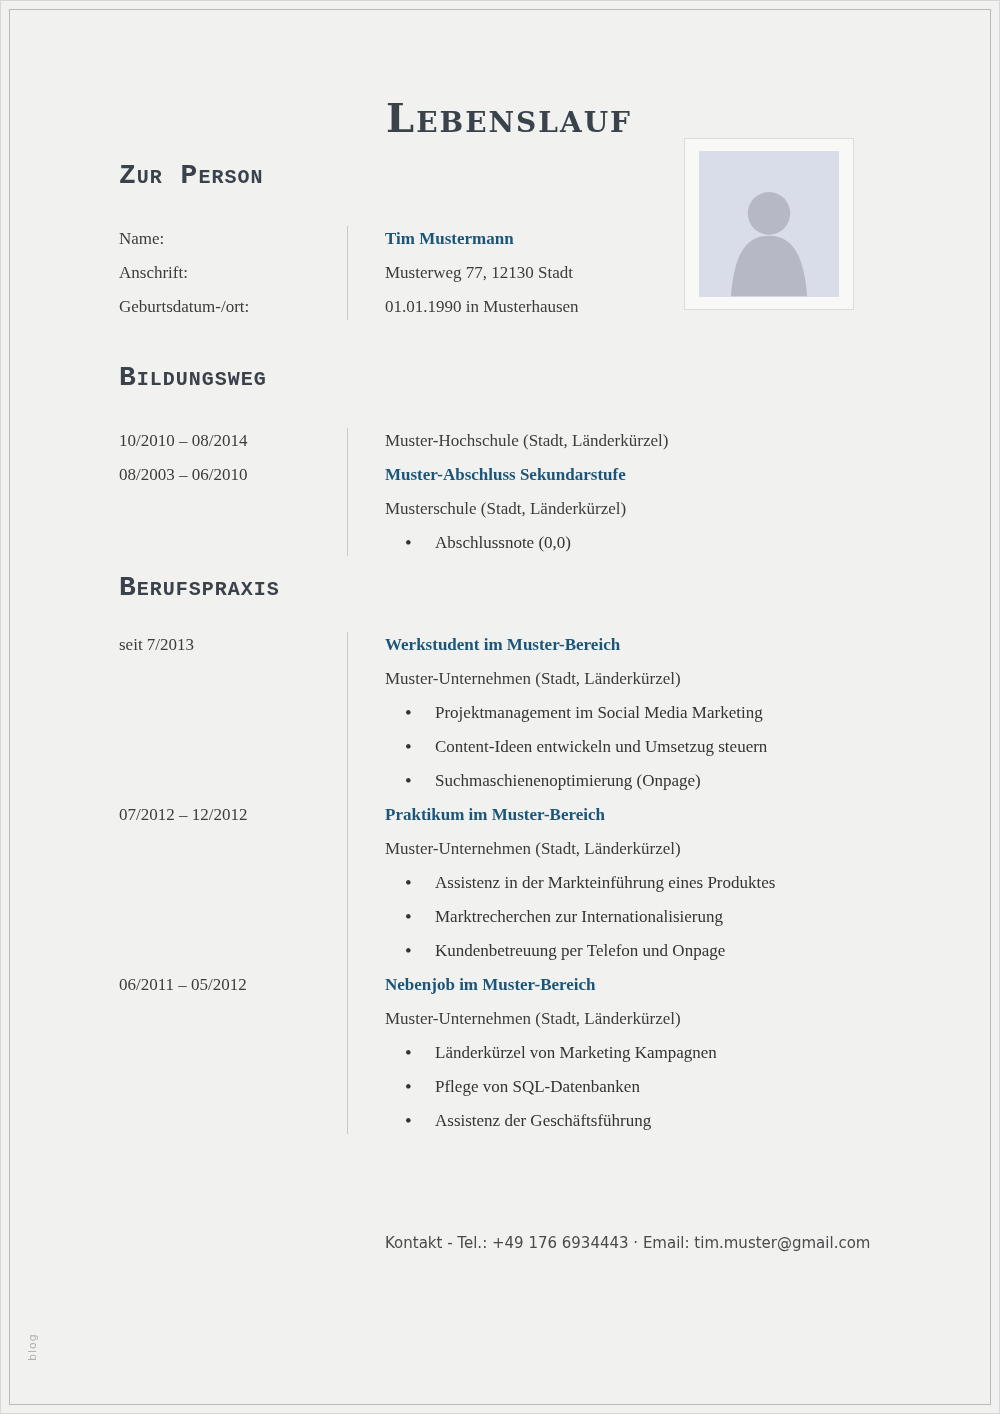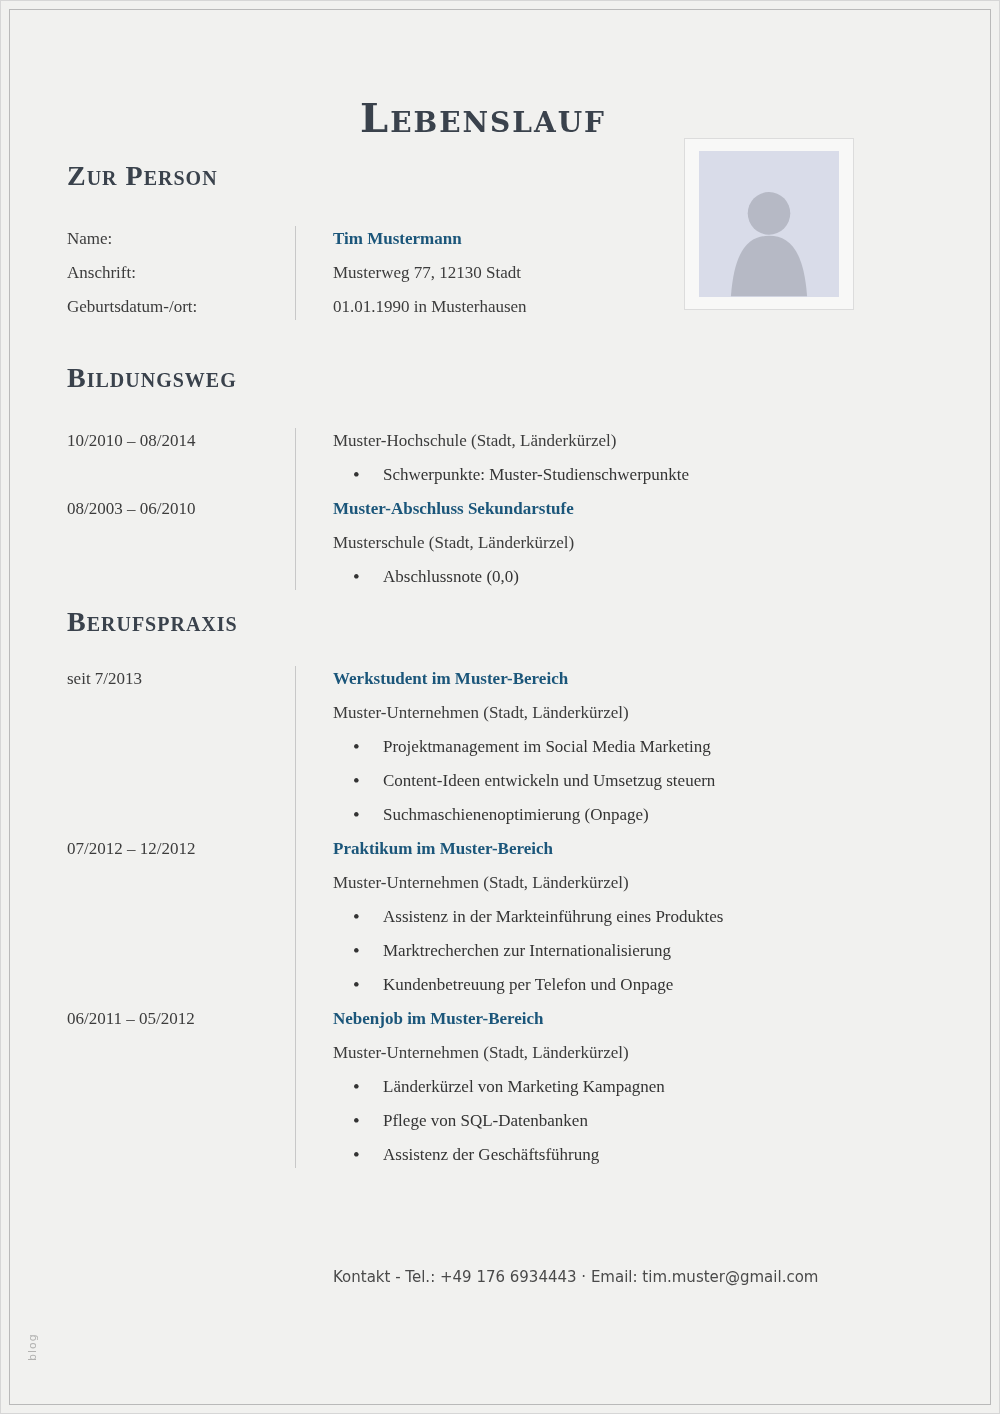--- a/index.html
+++ b/index.html
@@ -14,21 +14,21 @@
     overflow: hidden;
     font-family: "DejaVu Sans", "Liberation Sans", sans-serif;
     color: #3c3c3c;
   }
   .frame {
     position: absolute;
     inset: 8px;
     border: 1px solid #b9b9b9;
     pointer-events: none;
   }
-  .content { position: relative; padding: 0 100px 0 66px; margin-top: 40px; }
+  .content { position: relative; padding: 0 100px 0 118px; margin-top: 40px; }
 
   .doc-title {
     margin-top: 95px;
     text-align: center;
     font-family: "DejaVu Serif", "Liberation Serif", serif;
     font-variant: small-caps;
     font-weight: 600;
     font-size: 40px;
     line-height: 44px;
     letter-spacing: 2px;
@@ -52,21 +52,21 @@
     height: 146px;
     background: #d9dce9;
     overflow: hidden;
     display: flex;
     align-items: flex-end;
     justify-content: center;
   }
   .photo-inner svg { width: 112px; height: 118px; display: block; }
 
   h2.section-heading {
-    font-family: Liberation Serif, serif;
+    font-family: Liberation Mono, monospace;
     font-variant: small-caps;
     font-weight: 600;
     font-size: 28px;
     line-height: 36px;
     letter-spacing: 1px;
     color: #3a424c;
   }
   .heading-person { margin-top: 18px; }
   .heading-education { margin-top: 36px; }
   .heading-experience { margin-top: 10px; }
@@ -165,23 +165,20 @@
         <div class="value">01.01.1990 in Musterhausen</div>
       </div>
     </div>
 
     <h2 class="section-heading heading-education">Bildungsweg</h2>
     <div class="entries with-line">
       <div class="entry">
         <div class="period">10/2010 – 08/2014</div>
         <div class="details">
           <div class="entry-subtitle">Muster-Hochschule (Stadt, Länderkürzel)</div>
-          <ul>
-            <li>Schwerpunkte: Muster-Studienschwerpunkte</li>
-          </ul>
         </div>
       </div>
       <div class="entry">
         <div class="period">08/2003 – 06/2010</div>
         <div class="details">
           <div class="entry-title">Muster-Abschluss Sekundarstufe</div>
           <div class="entry-subtitle">Musterschule (Stadt, Länderkürzel)</div>
           <ul>
             <li>Abschlussnote (0,0)</li>
           </ul>

